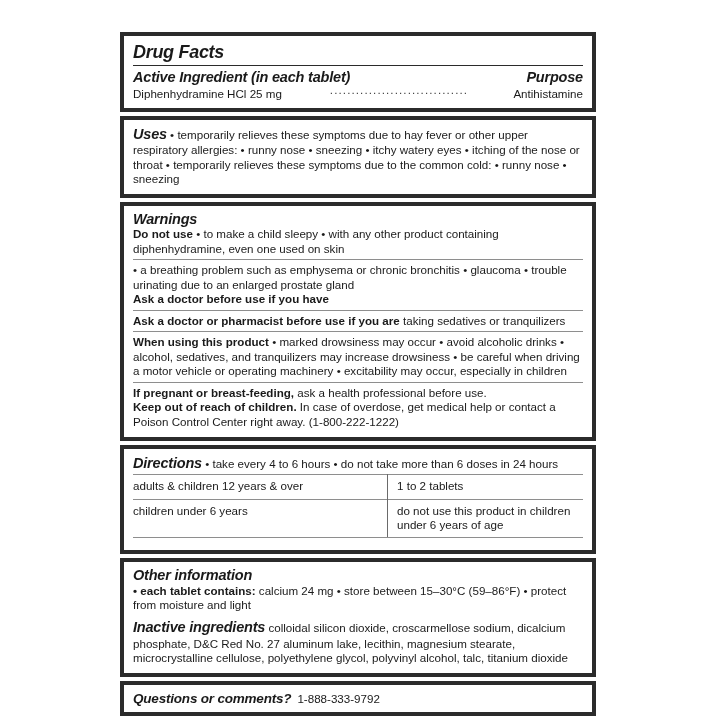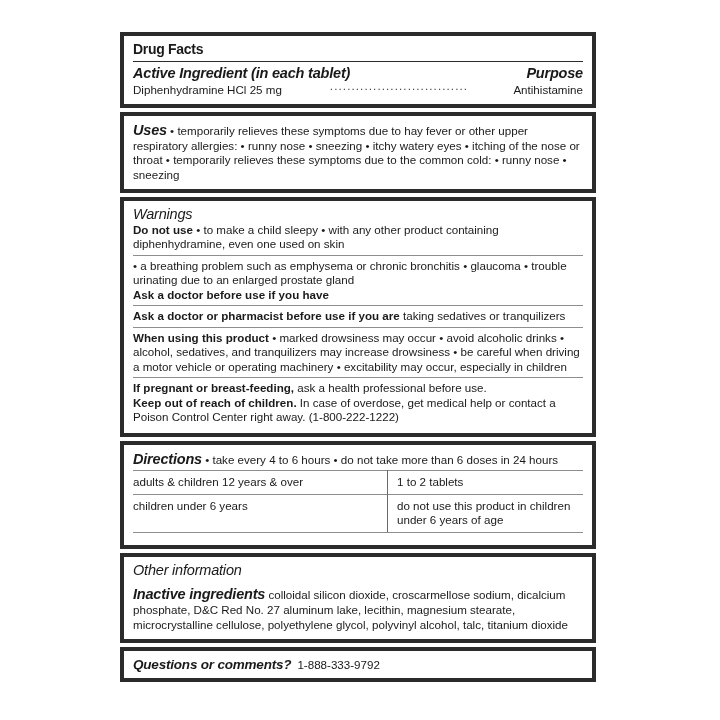--- a/index.html
+++ b/index.html
@@ -28,29 +28,30 @@
     border: 4px solid #2b2b2b;
     background: #ffffff;
     box-sizing: border-box;
     padding: 5px 9px 7px 9px;
     margin-bottom: 4px;
   }
   .panel.tight { padding-bottom: 12px; }
 
   
   .title {
-    font-size: 14px;
-    font-weight: bold;
+    font-size: 18px;
+    font-weight: bold;
+    font-style: italic;
     letter-spacing: -0.3px;
     line-height: 1.12;
     margin: 1px 0 3px 0;
   }
   .sect-head {
     font-size: 14.5px;
-    font-weight: normal;
+    font-weight: bold;
     font-style: italic;
     letter-spacing: -0.2px;
     line-height: 1.15;
   }
   .sect-head-sm {
     font-size: 13.5px;
     font-weight: bold;
     font-style: italic;
     letter-spacing: -0.2px;
   }
@@ -223,20 +224,23 @@
         <tr>
           <td class="c1">children under 6 years</td>
           <td class="c2">do not use this product in children under 6 years of age</td>
         </tr>
       </tbody>
     </table>
   </div>
 
   <div class="panel">
     <div class="sect-head">Other information</div>
+    <p class="para">
+      <span class="b">• each tablet contains:</span><span> calcium 24 mg • store between 15–30°C (59–86°F) • protect from moisture and light</span>
+    </p>
     <p class="para" style="margin-top:6px;">
       <span class="inline-head-lg">Inactive ingredients</span><span> colloidal silicon dioxide, croscarmellose sodium, dicalcium phosphate, D&amp;C Red No. 27 aluminum lake, lecithin, magnesium stearate, microcrystalline cellulose, polyethylene glycol, polyvinyl alcohol, talc, titanium dioxide</span>
     </p>
   </div>
 
   <div class="panel tight" style="padding-top:6px;padding-bottom:6px;">
     <div class="qc-row">
       <span class="sect-head-sm">Questions or comments?</span>
       <span class="qc-phone">1-888-333-9792</span>
     </div>

